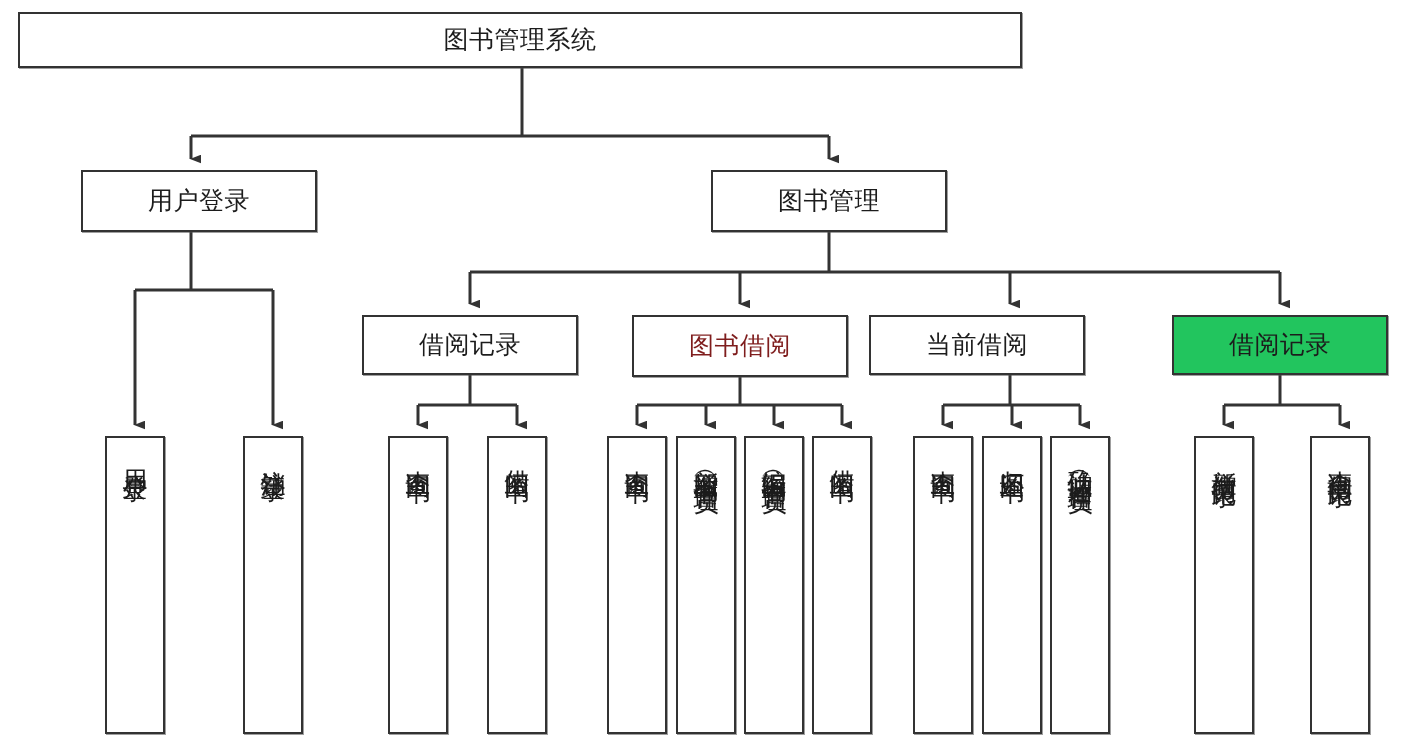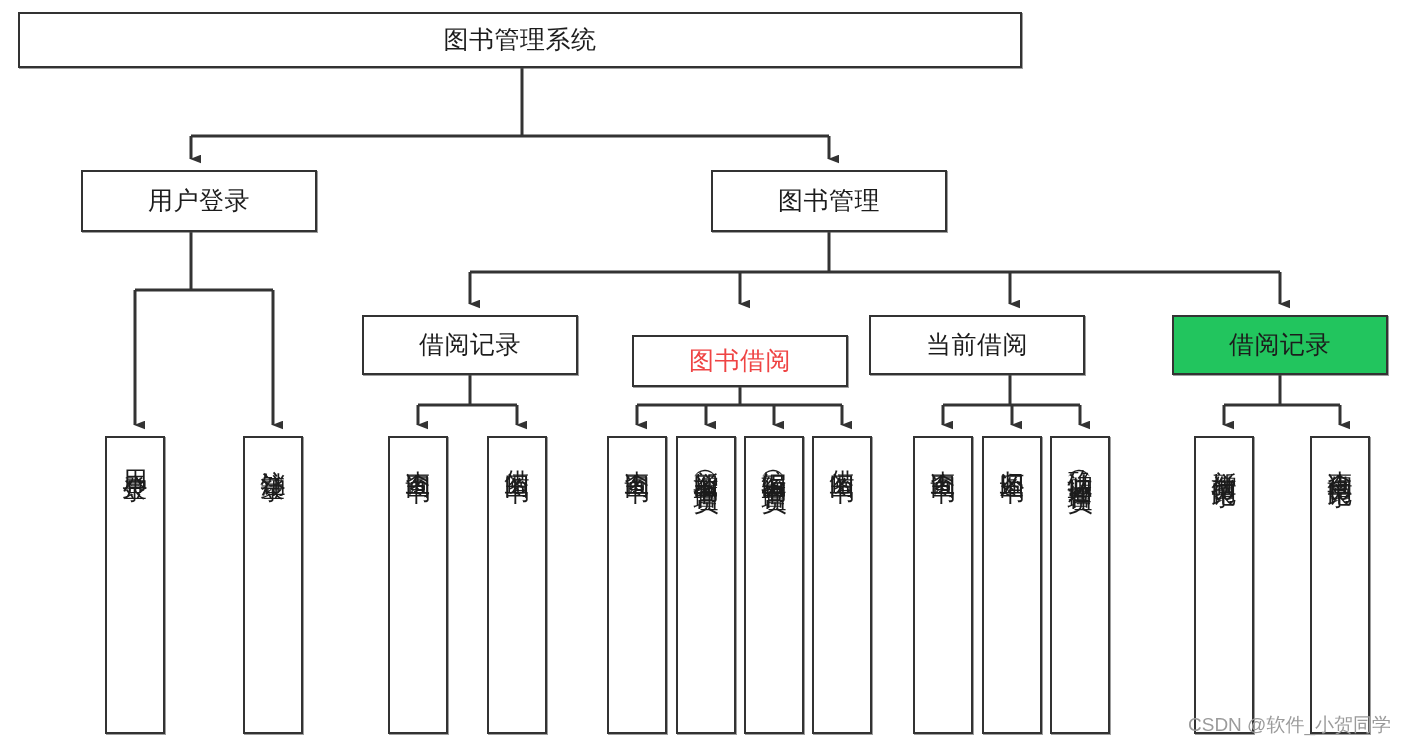--- a/index.html
+++ b/index.html
@@ -137,21 +137,21 @@
   <div class="node horiz" style="left: 81px; top: 170px; width: 236px; height: 62px; border-color: rgb(51, 51, 51); background: rgb(255, 255, 255); color: rgb(28, 28, 28);">
     <span class="node-label">用户登录</span>
   </div>
   <div class="node horiz" style="left: 711px; top: 170px; width: 236px; height: 62px; border-color: rgb(51, 51, 51); background: rgb(255, 255, 255); color: rgb(28, 28, 28);">
     <span class="node-label">图书管理</span>
   </div>
 
   <div class="node horiz" style="left: 362px; top: 315px; width: 216px; height: 60px; border-color: rgb(51, 51, 51); background: rgb(255, 255, 255); color: rgb(28, 28, 28);">
     <span class="node-label">借阅记录</span>
   </div>
-  <div class="node horiz" style="left: 632px; top: 315px; width: 216px; height: 52px; border-color: rgb(51, 51, 51); background: rgb(255, 255, 255); color: #ef4444; margin-top: 20px;">
+  <div class="node horiz" style="left: 632px; top: 315px; width: 216px; height: 62px; border-color: rgb(51, 51, 51); background: rgb(255, 255, 255); color: #7f1d1d;">
     <span class="node-label">图书借阅</span>
   </div>
   <div class="node horiz" style="left: 869px; top: 315px; width: 216px; height: 60px; border-color: rgb(51, 51, 51); background: rgb(255, 255, 255); color: rgb(28, 28, 28);">
     <span class="node-label">当前借阅</span>
   </div>
   <div class="node horiz" style="left: 1172px; top: 315px; width: 216px; height: 60px; border-color: rgb(51, 51, 51); background: #22c55e; color: rgb(28, 28, 28);">
     <span class="node-label">借阅记录</span>
   </div>
 
   <div class="node vert" style="left: 105px; top: 436px; width: 60px; height: 298px; border-color: rgb(51, 51, 51); background: rgb(255, 255, 255); color: rgb(28, 28, 28);">
@@ -187,15 +187,14 @@
   <div class="node vert" style="left: 1050px; top: 436px; width: 60px; height: 298px; border-color: rgb(51, 51, 51); background: rgb(255, 255, 255); color: rgb(28, 28, 28);">
     <span class="node-label">确认归还（管理员）</span>
   </div>
   <div class="node vert" style="left: 1194px; top: 436px; width: 60px; height: 298px; border-color: rgb(51, 51, 51); background: rgb(255, 255, 255); color: rgb(28, 28, 28);">
     <span class="node-label">新增借阅记录</span>
   </div>
   <div class="node vert" style="left: 1310px; top: 436px; width: 60px; height: 298px; border-color: rgb(51, 51, 51); background: rgb(255, 255, 255); color: rgb(28, 28, 28);">
     <span class="node-label">查询借阅记录</span>
   </div>
 
-  <div class="watermark" style="left: 1188px; top: 712px; color: rgb(155, 155, 155);">CSDN @软件_小贺同学</div>
 
 </div>
 
 </body></html>

